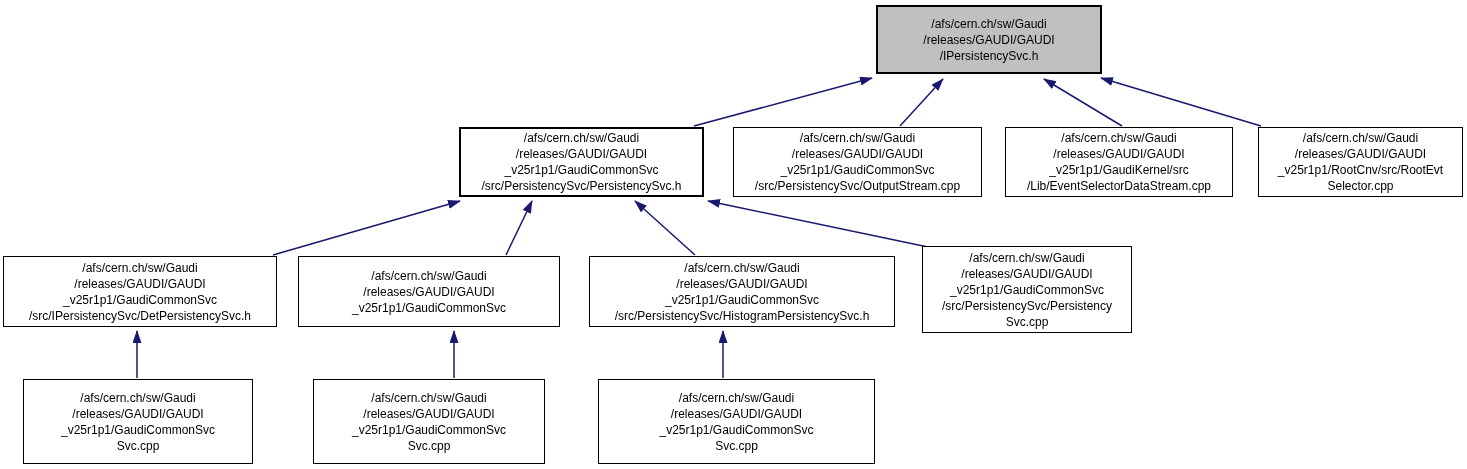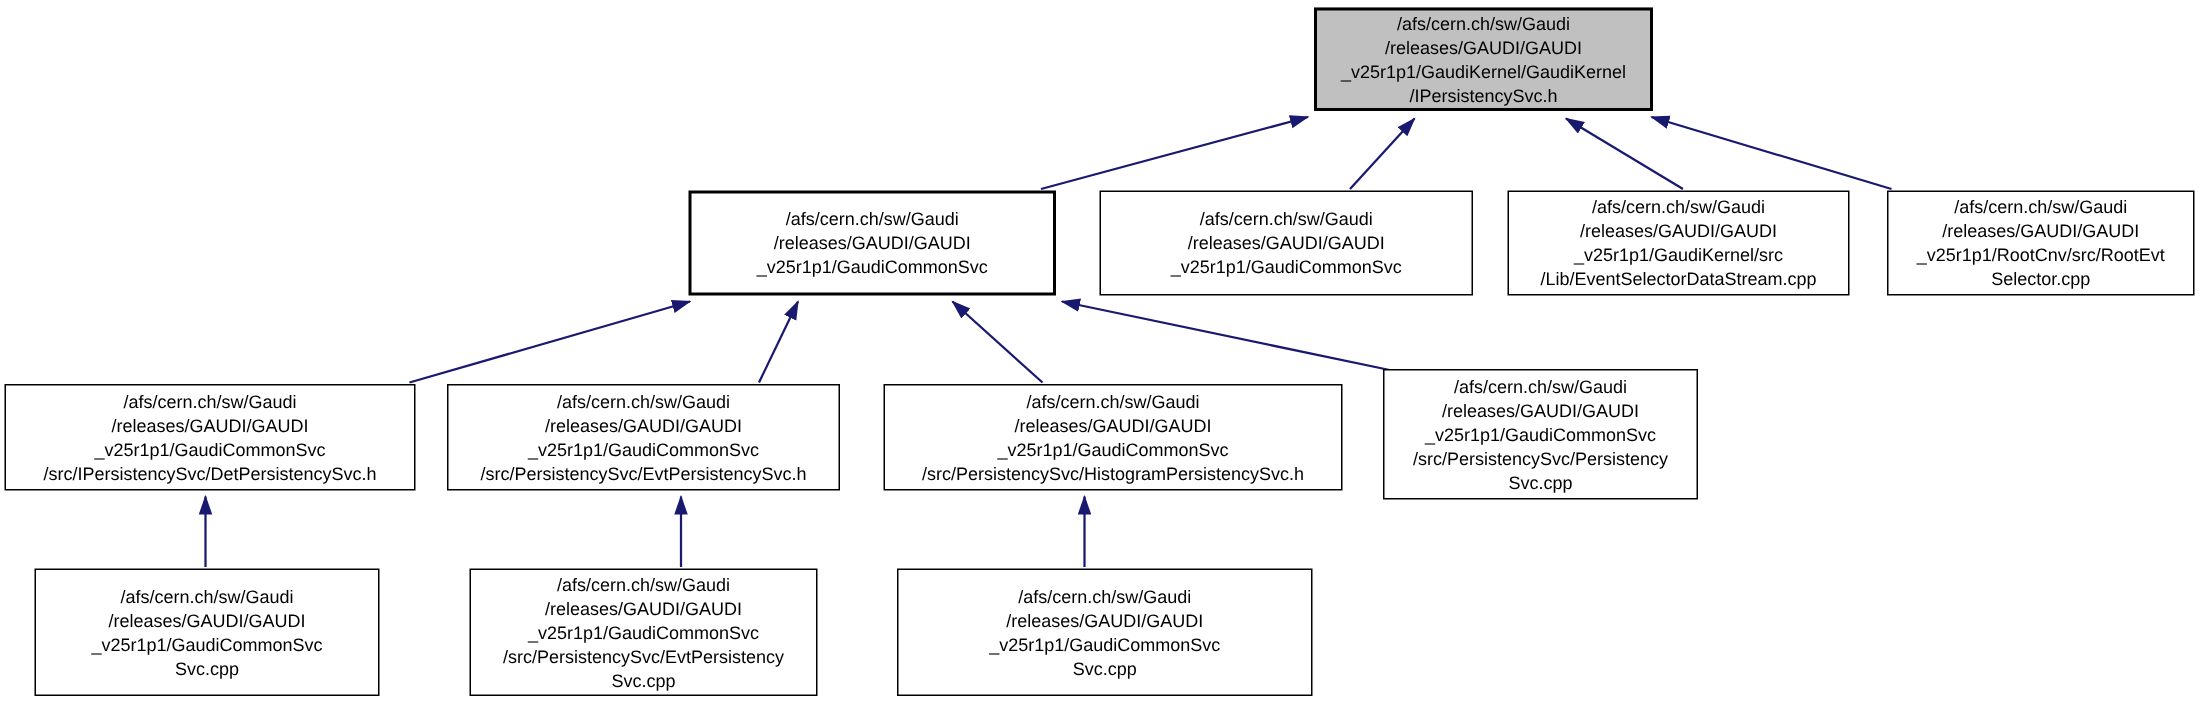--- a/index.html
+++ b/index.html
@@ -62,34 +62,35 @@
     <line x1="695" y1="255" x2="635" y2="201" stroke="#191970" stroke-width="1.5" marker-end="url(#arrowhead)"></line>
     <line x1="928" y1="247" x2="708" y2="201" stroke="#191970" stroke-width="1.5" marker-end="url(#arrowhead)"></line>
     <line x1="137" y1="378" x2="137" y2="331" stroke="#191970" stroke-width="1.5" marker-end="url(#arrowhead)"></line>
     <line x1="454" y1="378" x2="454" y2="331" stroke="#191970" stroke-width="1.5" marker-end="url(#arrowhead)"></line>
     <line x1="723" y1="378" x2="723" y2="331" stroke="#191970" stroke-width="1.5" marker-end="url(#arrowhead)"></line>
   </svg>
 
   <div class="node current" style="left:876px;top:5px;width:226px;height:69px">
     <span class="ln">/afs/cern.ch/sw/Gaudi</span>
     <span class="ln">/releases/GAUDI/GAUDI</span>
-    <span class="ln">_v25r1p1/GaudiKernel/GaudiKernel</span>
     <span class="ln">/IPersistencySvc.h</span>
   </div>
 
   <div class="node hub" style="left:459px;top:127px;width:245px;height:70px">
     <span class="ln">/afs/cern.ch/sw/Gaudi</span>
     <span class="ln">/releases/GAUDI/GAUDI</span>
     <span class="ln">_v25r1p1/GaudiCommonSvc</span>
+    <span class="ln">/src/PersistencySvc/PersistencySvc.h</span>
   </div>
 
   <div class="node" style="left:733px;top:127px;width:249px;height:70px">
     <span class="ln">/afs/cern.ch/sw/Gaudi</span>
     <span class="ln">/releases/GAUDI/GAUDI</span>
     <span class="ln">_v25r1p1/GaudiCommonSvc</span>
+    <span class="ln">/src/PersistencySvc/OutputStream.cpp</span>
   </div>
 
   <div class="node" style="left:1005px;top:127px;width:228px;height:70px">
     <span class="ln">/afs/cern.ch/sw/Gaudi</span>
     <span class="ln">/releases/GAUDI/GAUDI</span>
     <span class="ln">_v25r1p1/GaudiKernel/src</span>
     <span class="ln">/Lib/EventSelectorDataStream.cpp</span>
   </div>
 
   <div class="node" style="left:1258px;top:127px;width:205px;height:70px">
@@ -103,21 +104,20 @@
     <span class="ln">/afs/cern.ch/sw/Gaudi</span>
     <span class="ln">/releases/GAUDI/GAUDI</span>
     <span class="ln">_v25r1p1/GaudiCommonSvc</span>
     <span class="ln">/src/IPersistencySvc/DetPersistencySvc.h</span>
   </div>
 
   <div class="node" style="left:298px;top:256px;width:262px;height:71px">
     <span class="ln">/afs/cern.ch/sw/Gaudi</span>
     <span class="ln">/releases/GAUDI/GAUDI</span>
     <span class="ln">_v25r1p1/GaudiCommonSvc</span>
-    <span class="ln">/src/PersistencySvc/EvtPersistencySvc.h</span>
   </div>
 
   <div class="node" style="left:589px;top:256px;width:306px;height:71px">
     <span class="ln">/afs/cern.ch/sw/Gaudi</span>
     <span class="ln">/releases/GAUDI/GAUDI</span>
     <span class="ln">_v25r1p1/GaudiCommonSvc</span>
     <span class="ln">/src/PersistencySvc/HistogramPersistencySvc.h</span>
   </div>
 
   <div class="node" style="left:922px;top:246px;width:210px;height:87px">
@@ -132,21 +132,20 @@
     <span class="ln">/afs/cern.ch/sw/Gaudi</span>
     <span class="ln">/releases/GAUDI/GAUDI</span>
     <span class="ln">_v25r1p1/GaudiCommonSvc</span>
     <span class="ln">Svc.cpp</span>
   </div>
 
   <div class="node" style="left:313px;top:379px;width:232px;height:85px">
     <span class="ln">/afs/cern.ch/sw/Gaudi</span>
     <span class="ln">/releases/GAUDI/GAUDI</span>
     <span class="ln">_v25r1p1/GaudiCommonSvc</span>
-    <span class="ln">/src/PersistencySvc/EvtPersistency</span>
     <span class="ln">Svc.cpp</span>
   </div>
 
   <div class="node" style="left:598px;top:379px;width:277px;height:85px">
     <span class="ln">/afs/cern.ch/sw/Gaudi</span>
     <span class="ln">/releases/GAUDI/GAUDI</span>
     <span class="ln">_v25r1p1/GaudiCommonSvc</span>
     <span class="ln">Svc.cpp</span>
   </div>
 

